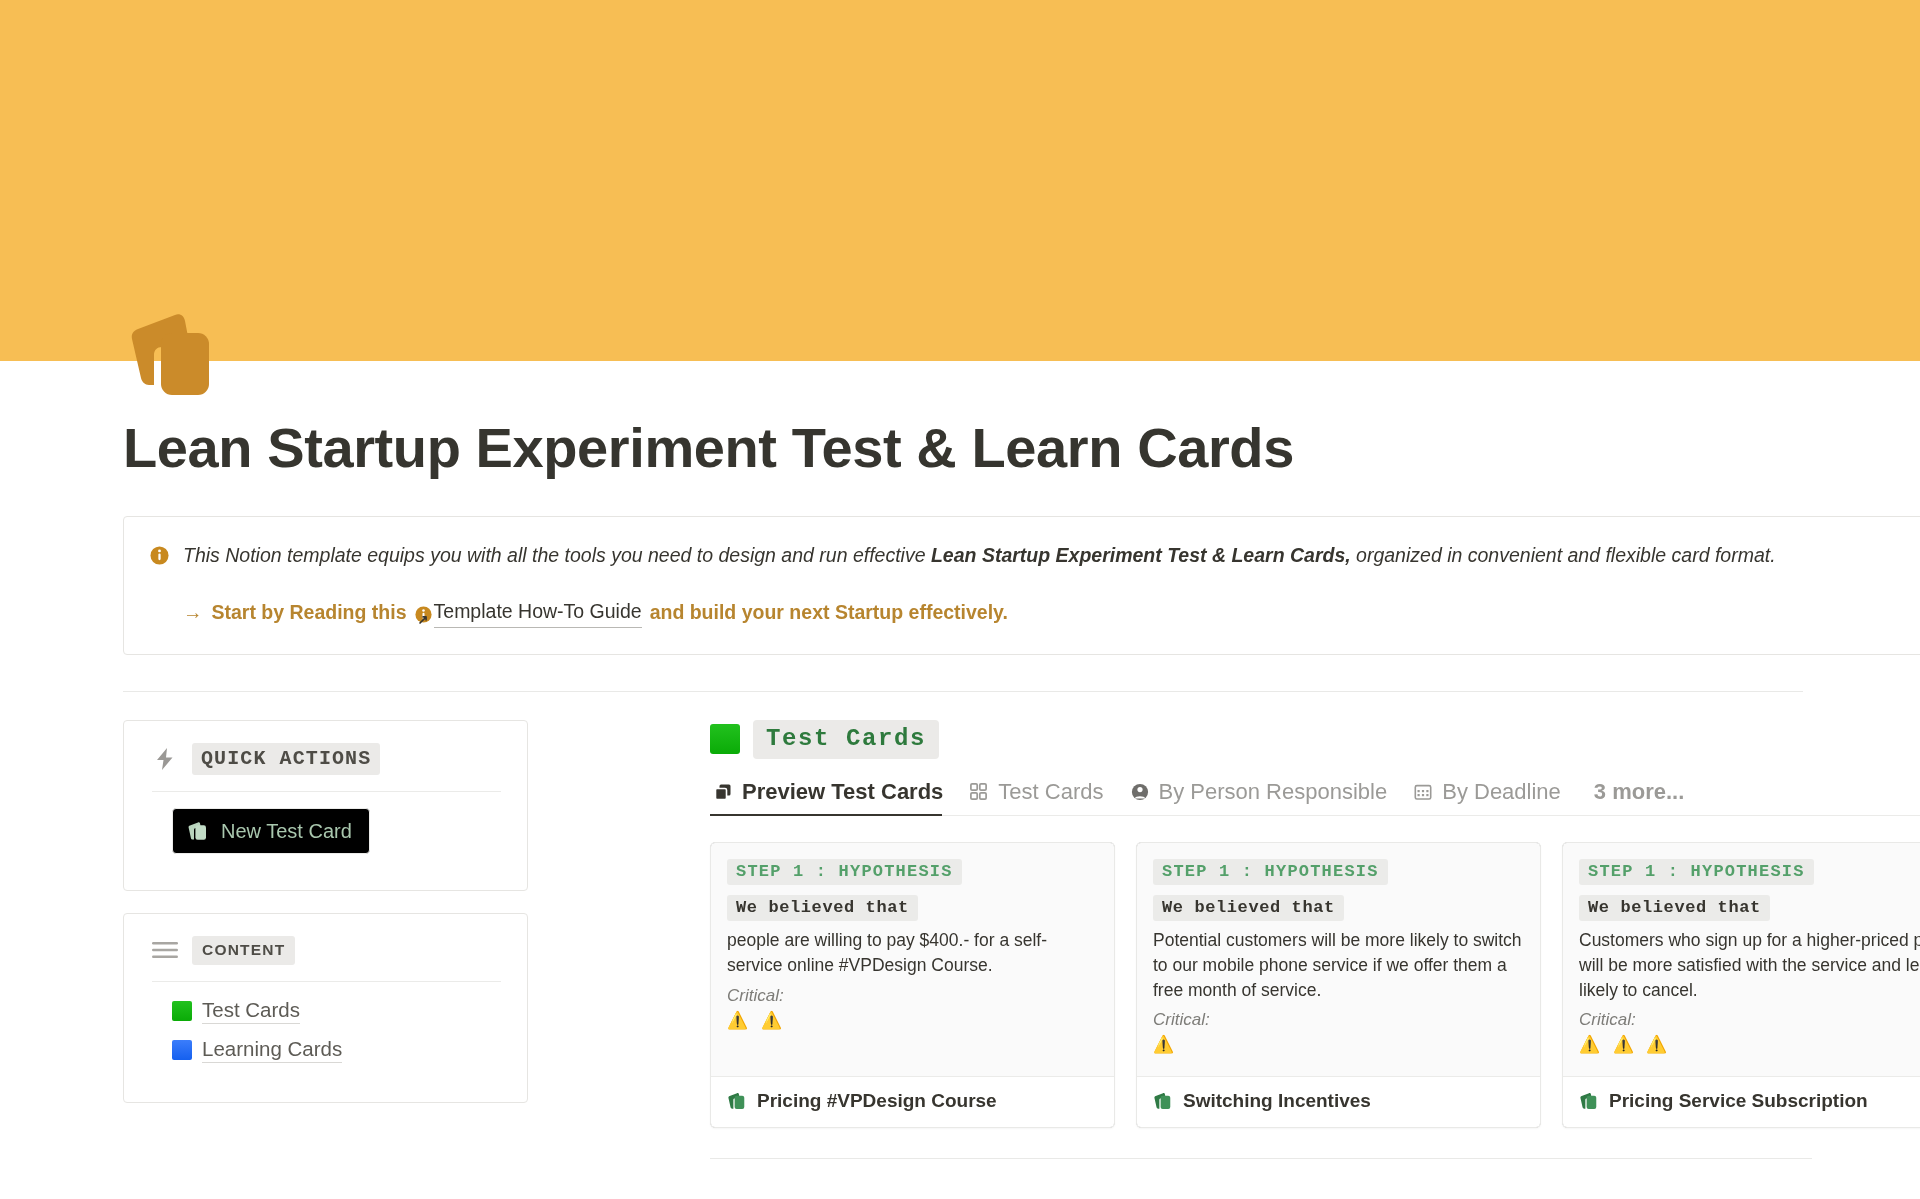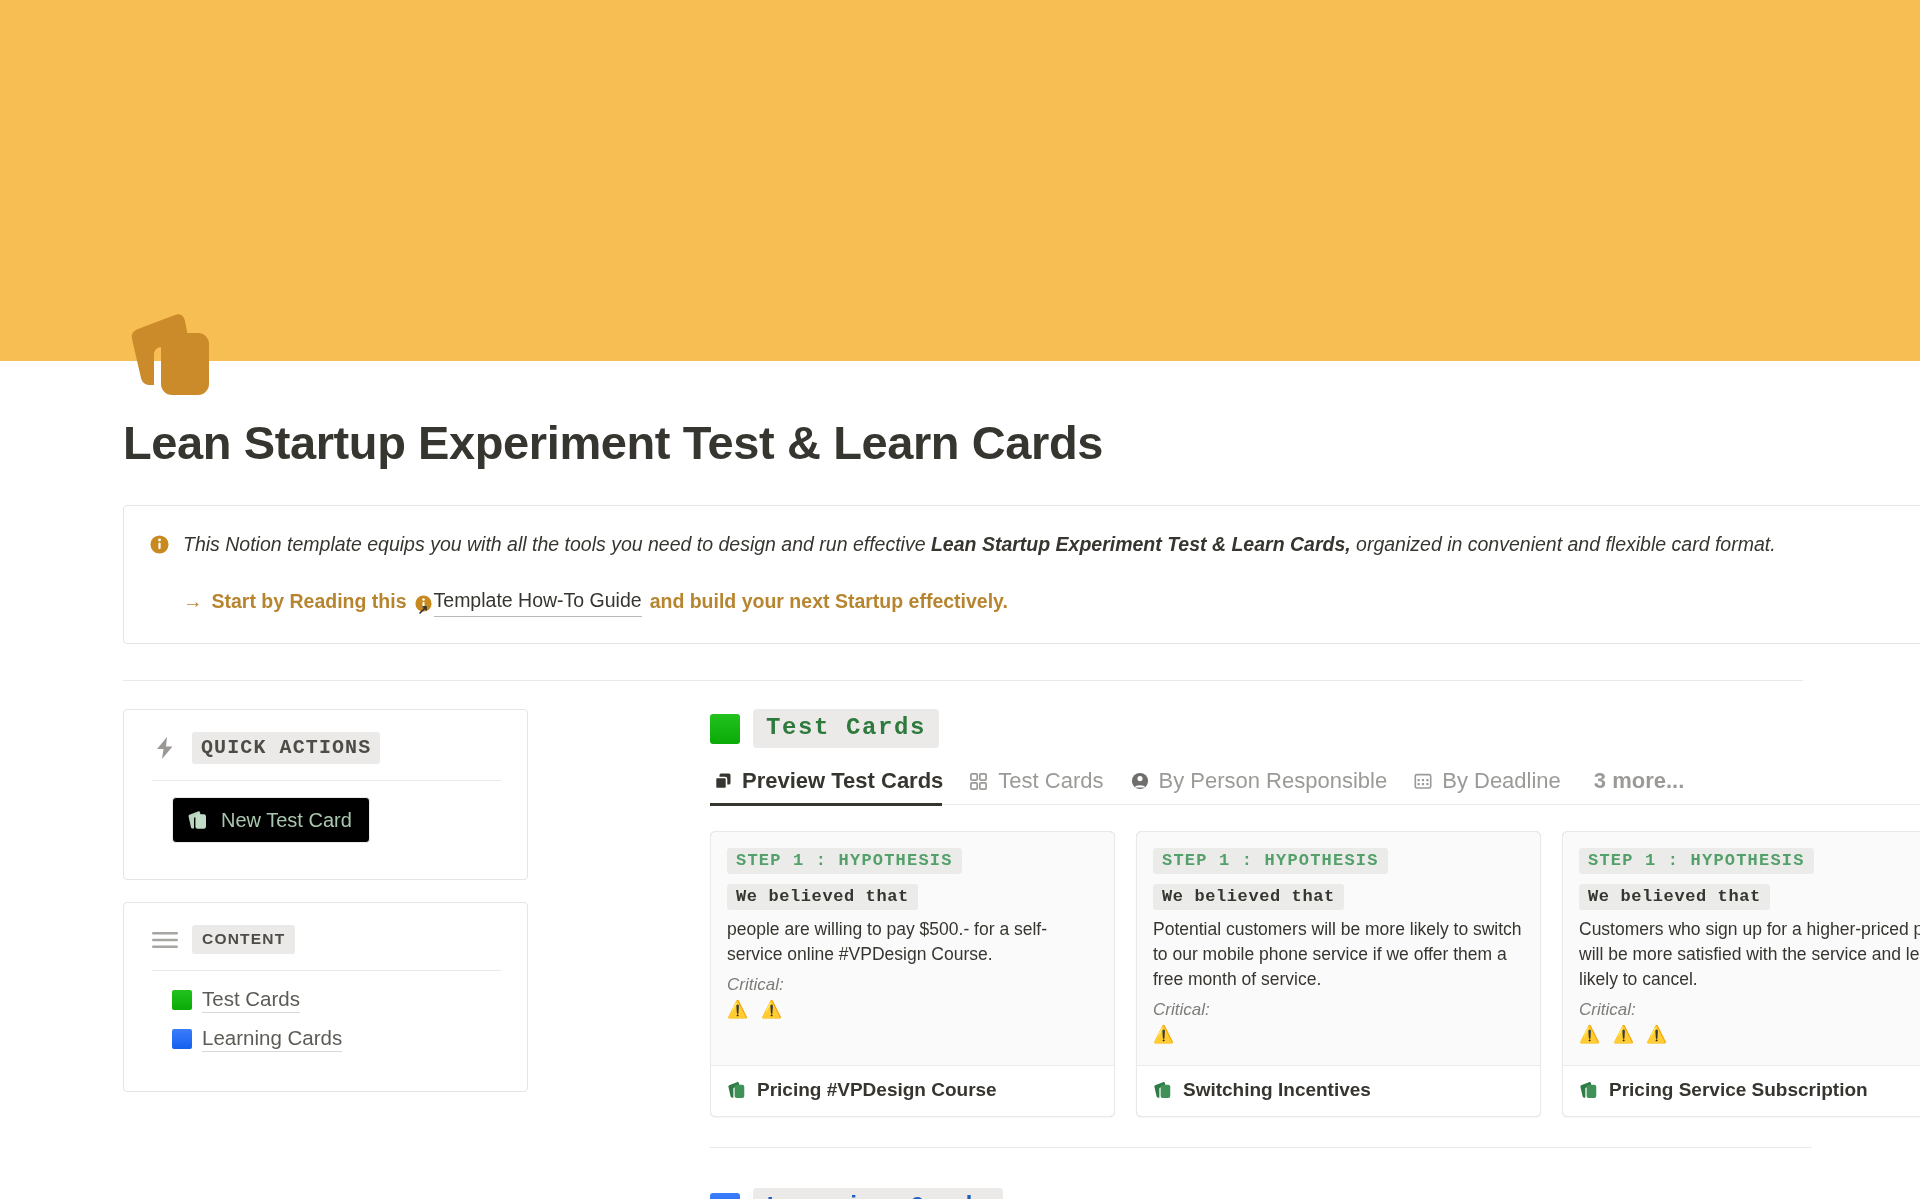--- a/index.html
+++ b/index.html
@@ -41,21 +41,21 @@
     width: 1920px;
   }
 
   .col {
     width: 1680px;
     margin-left: 123px;
   }
 
   .page-title {
     margin-top: 54px;
-    font-size: 47px;
+    font-size: 56px;
     line-height: 1.18;
     font-weight: 700;
     letter-spacing: -0.4px;
     color: #36352f;
   }
 
   
   .callout {
     margin-top: 35px;
     width: 1844px;
@@ -516,21 +516,21 @@
               <span>3 more...</span>
             </div>
           </div>
 
           <div class="card-grid">
 
             <div class="exp-card">
               <div class="card-prop">
                 <div><span class="chip-step">STEP 1 : HYPOTHESIS</span></div>
                 <div><span class="chip-belief">We believed that</span></div>
-                <div class="card-text">people are willing to pay $500.- for a self-service online #VPDesign Course.</div>
+                <div class="card-text">people are willing to pay $400.- for a self-service online #VPDesign Course.</div>
                 <div class="card-critical-label">Critical:</div>
                 <div class="warn-row">⚠️ ⚠️</div>
               </div>
               <div class="card-footer">
                 <span class="card-glyph">
                   <svg viewBox="0 0 22 22" xmlns="http://www.w3.org/2000/svg">
                     <path d="M3 5.5 L11 2.4 C12.1 2 12.9 2.6 13.1 3.7 L13.9 8 L9 8 C7.6 8 7 8.8 7 10 L7 19.6 L5.8 19.6 C4.8 19.6 4.1 19 3.9 18 L1.6 7.6 C1.4 6.5 1.9 5.9 3 5.5 Z" fill="#2f7a45"></path>
                     <rect x="8.4" y="5.2" width="10.6" height="14.6" rx="2.2" fill="#3f9158"></rect>
                   </svg>
                 </span>

